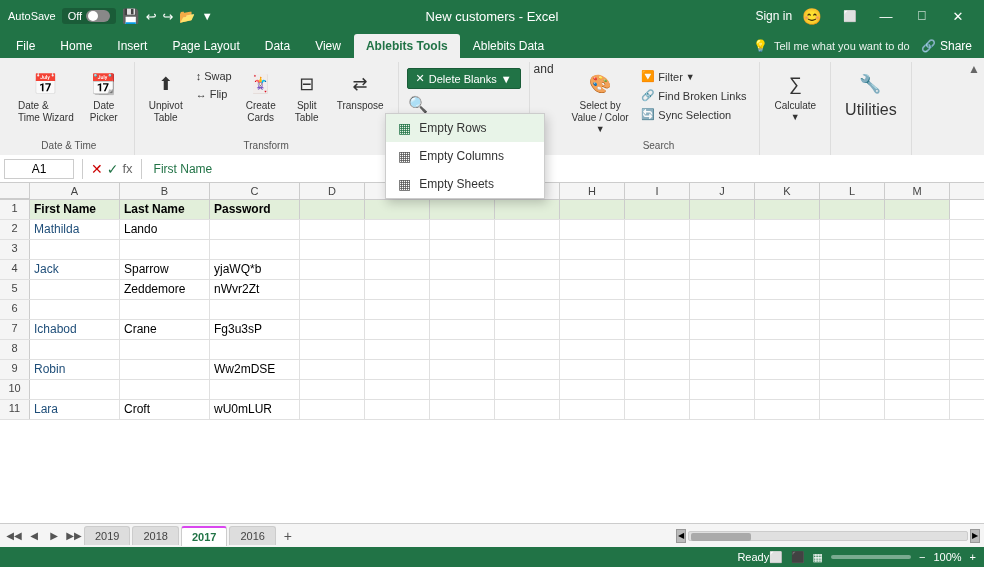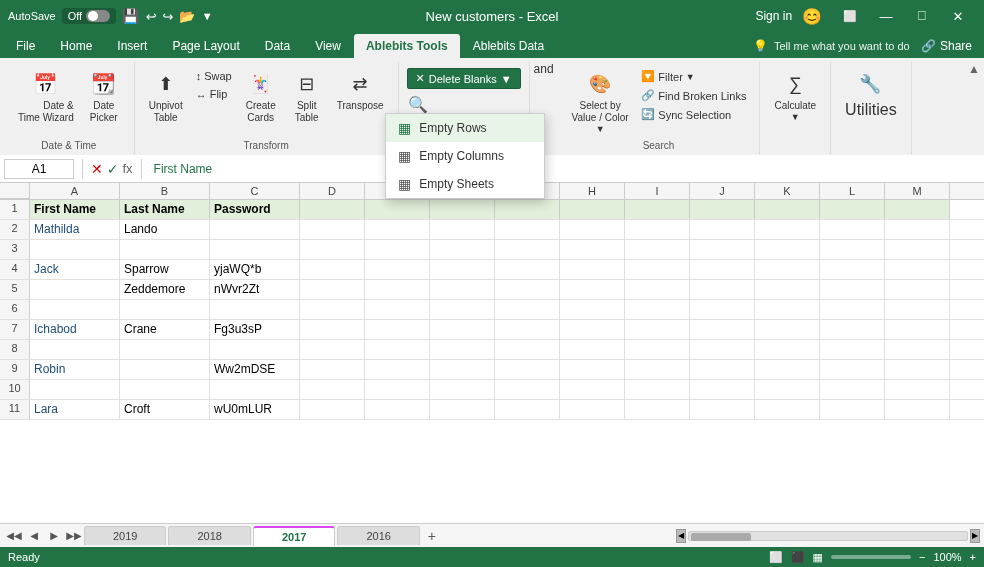--- a/index.html
+++ b/index.html
@@ -180,21 +180,21 @@
       height: 24px;
       background: #f5f5f5;
       border-top: 1px solid #ccc;
       display: flex;
       align-items: center;
       padding: 0 4px;
       gap: 0;
     }
     .sheet-nav { width: 20px; height: 20px; display: flex; align-items: center; justify-content: center; cursor: pointer; font-size: 10px; color: #555; }
     .sheet-tab {
-      padding: 3px 28px;
+      padding: 3px 10px;
       font-size: 11px;
       cursor: pointer;
       border: 1px solid #ccc;
       border-bottom: none;
       background: #ddd;
       color: #444;
       margin-right: 2px;
       border-radius: 3px 3px 0 0;
     }
     .sheet-tab.active { background: white; color: #217346; font-weight: 600; border-top: 2px solid #d946ef; }
@@ -202,21 +202,21 @@
 
     
     .status-bar {
       height: 20px;
       background: #217346;
       color: white;
       display: flex;
       align-items: center;
       padding: 0 8px;
       font-size: 11px;
-      justify-content: space-between;
+      justify-content: flex-end;
     }
     .status-right { display: flex; align-items: center; gap: 8px; }
     .zoom-slider { width: 80px; height: 4px; background: rgba(255,255,255,0.4); border-radius: 2px; }
 
     .ribbon-icon-large { width: 32px; height: 32px; display: flex; align-items: center; justify-content: center; font-size: 20px; }
 
     .btn-delete-blanks {
       background: #217346;
       color: white;
       border: 1px solid #1a5c38;
@@ -286,21 +286,21 @@
     </span>
   </div>
 </div>
 
 <div class="ribbon-content">
 
   <div class="ribbon-group group-date">
     <div class="ribbon-buttons">
       <div class="ribbon-btn-large">
         <div class="ribbon-icon-large">📅</div>
-        <div style="font-size:10px;text-align:right;line-height:1.2">Date &amp;<br>Time Wizard</div>
+        <div style="font-size:10px;text-align:left;line-height:1.2">Date &amp;<br>Time Wizard</div>
       </div>
       <div class="ribbon-btn-large">
         <div class="ribbon-icon-large">📆</div>
         <div style="font-size:10px;text-align:center;line-height:1.2">Date<br>Picker</div>
       </div>
     </div>
     <div class="ribbon-group-label">Date &amp; Time</div>
   </div>
 
   <div class="ribbon-group group-transform">

